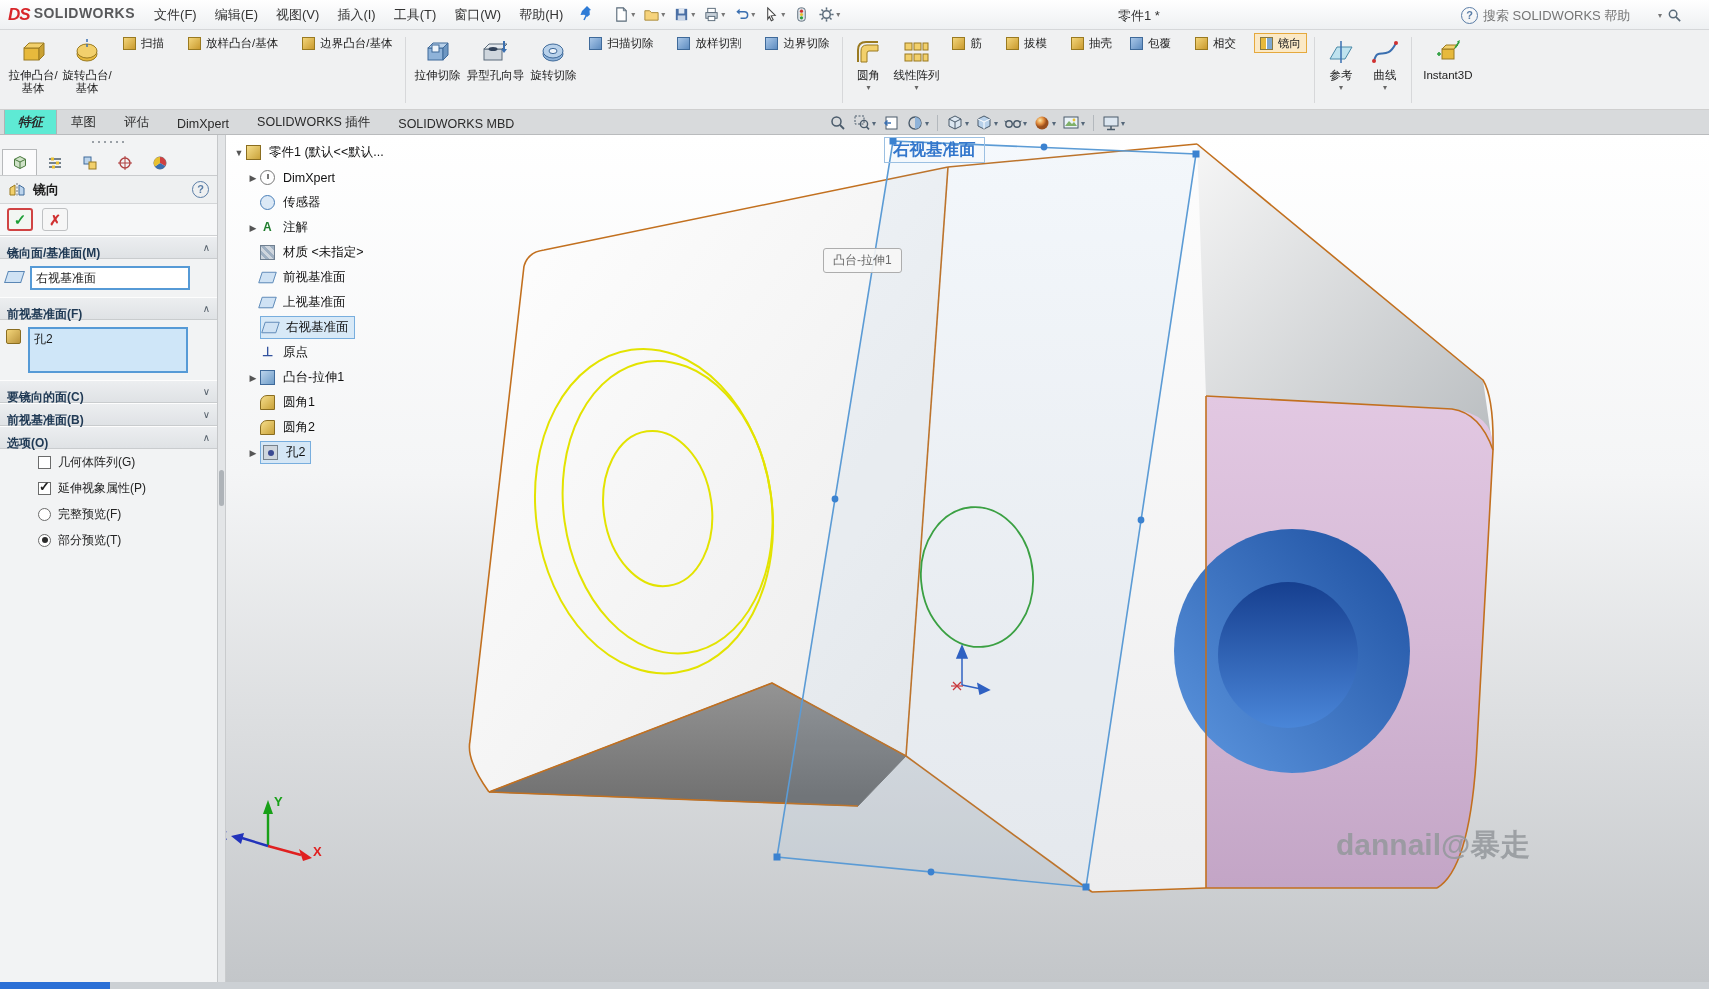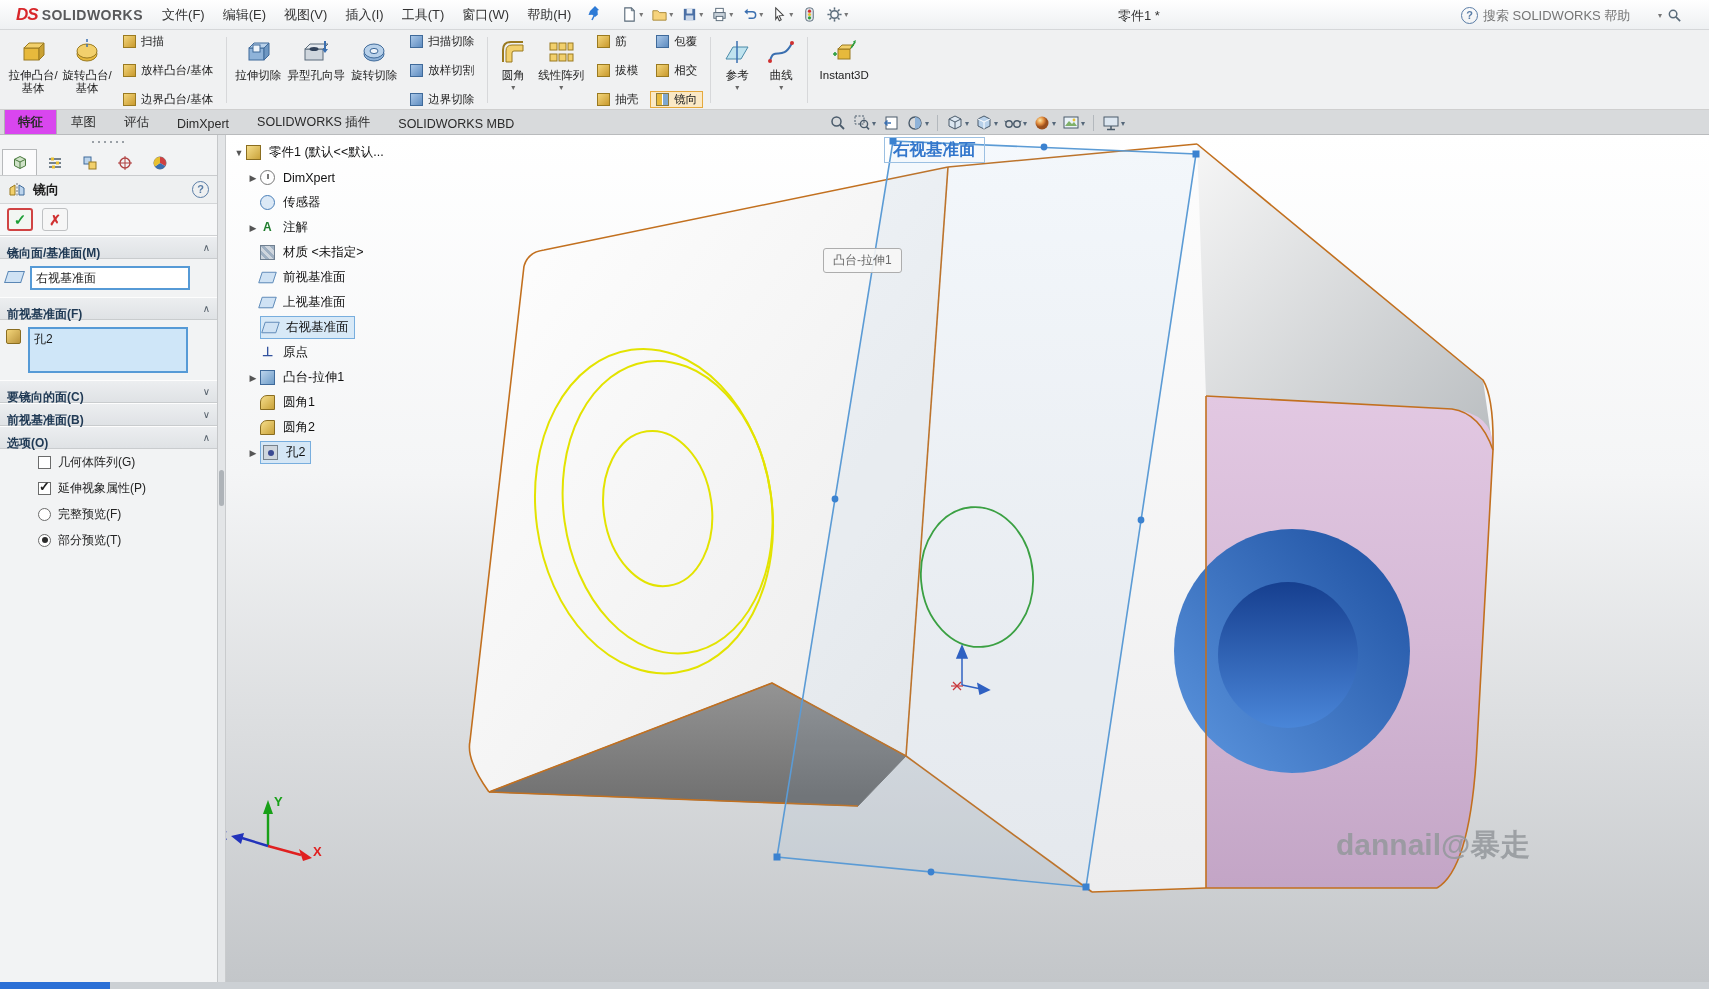--- a/index.html
+++ b/index.html
@@ -1,52 +1,52 @@
 <!DOCTYPE html>
 <html><head>
 <meta charset="utf-8">
 <style>
   * { box-sizing: border-box; margin: 0; padding: 0; }
   html,body { width:1709px; height:989px; overflow:hidden; font-family:"Liberation Sans",sans-serif; background:#e8e8e8; }
   .app { position:relative; width:1709px; height:989px; }
 
   
   .menubar { position:absolute; top:0; left:0; right:0; height:30px; background:linear-gradient(#ffffff,#eef0f2); border-bottom:1px solid #d5d7d9; display:flex; align-items:center; z-index:80; }
-  .logo { display:flex; align-items:center; padding:0 10px 0 8px;margin-left:8px; }
+  .logo { display:flex; align-items:flex-start; padding:0 10px 0 8px; }
   .logo .ds { color:#d8262a; font-weight:bold; font-style:italic; font-size:17px; letter-spacing:-1px; margin-right:4px; }
   .logo .sw { color:#58595b; font-weight:bold; font-size:14px; letter-spacing:.5px; }
   .menu-item { font-size:13px; color:#333; padding:5px 9px; cursor:default; }
   .pin-btn { margin:0 8px; border:none; background:transparent; }
   .quickbar { display:flex; align-items:center; gap:2px; margin-left:8px; }
   .qbtn { display:flex; align-items:center; border:none; background:transparent; padding:2px 3px; }
   .qbtn .caret { font-size:8px; color:#777; margin-left:1px; }
   .win-title { position:absolute; left:1118px; top:7px; font-size:13px; color:#333; }
   .searchbox { position:absolute; right:0; top:2px; width:252px; height:26px; display:flex; align-items:center; gap:5px; padding:0 4px; overflow:hidden; }
   .help-circle { width:17px; height:17px; border:1.5px solid #5a7da6; border-radius:50%; color:#5a7da6; font-size:11px; font-weight:bold; text-align:center; line-height:14px; flex:none; }
   .search-input { border:none; background:transparent; font-size:13px; color:#555; width:170px; outline:none; }
   .mag { flex:none; }
 
   
   .ribbon { position:absolute; top:30px; left:0; right:0; height:80px; background:#f0f1f2; border-bottom:1px solid #cfcfcf; display:flex; align-items:stretch; padding:3px 2px 2px 6px; z-index:70; }
   .rib-sep { width:1px; background:#d7d8da; margin:4px 4px; }
   .big-btn { width:54px; display:flex; flex-direction:column; align-items:center; padding-top:3px; border:1px solid transparent; background:transparent; }
   .big-btn .blabel { font-size:11.5px; color:#222; line-height:13px; text-align:center; margin-top:2px; }
   .big-btn .caret { font-size:8px; color:#666; margin-top:1px; }
-  .small-col { display:flex; flex-direction:column; justify-content:center; gap:12px; padding:0 3px; }
+  .small-col { display:flex; flex-direction:row; justify-content:center; gap:12px; padding:0 3px; }
   .small-btn { display:flex; align-items:center; gap:5px; height:20px; padding:0 5px; font-size:11.5px; color:#222; border:1px solid transparent; background:transparent; }
   .small-btn.active { background:#fbe9c6; border-color:#e5a93d; }
   .si { width:13px; height:13px; flex:none; }
   .si-gold { background:linear-gradient(135deg,#f3d57a,#c99a2e); border:1px solid #9a7a20; }
   .si-blue { background:linear-gradient(135deg,#a9c7e8,#5e8cc0); border:1px solid #3f6a9a; }
   .si-mirror { background:linear-gradient(90deg,#e7b93c 44%,#ffffff 44%,#ffffff 56%,#7fa8d0 56%); border:1px solid #8a7a40; }
 
   
   .tabbar { position:absolute; top:110px; left:0; right:0; height:25px; background:#d8dadc; border-bottom:1px solid #b9bbbd; display:flex; align-items:flex-end; padding-left:4px; z-index:60; }
   .tab { font-size:12.5px; color:#2a2a2a; padding:4px 13px 3px; border:1px solid transparent; border-bottom:none; }
-  .tab.active { background:#d946ef; border-color:#b0b2b4; font-weight:bold; }
+  .tab.active { background:#5eead4; border-color:#b0b2b4; font-weight:bold;font-style:italic; }
 
   
   .hud { position:absolute; top:112px; left:828px; height:22px; display:flex; align-items:center; gap:4px; z-index:90; }
   .hud-btn { display:flex; align-items:center; border:none; background:transparent; padding:1px; }
   .hud-btn .caret { font-size:8px; color:#55677a; margin-left:1px; }
   .hud-sep { width:1px; height:16px; background:#b3b8bd; margin:0 3px; }
 
   
   .left-panel { position:absolute; top:135px; left:0; width:218px; bottom:7px; background:#f2f3f4; border-right:1px solid #c5c7c9; z-index:40; font-size:12px; color:#222; }
   .panel-grip { height:14px; display:flex; justify-content:center; align-items:center; }

